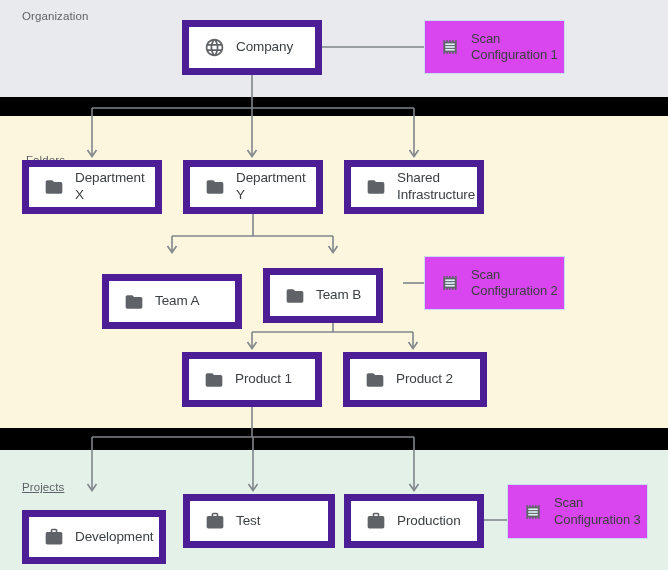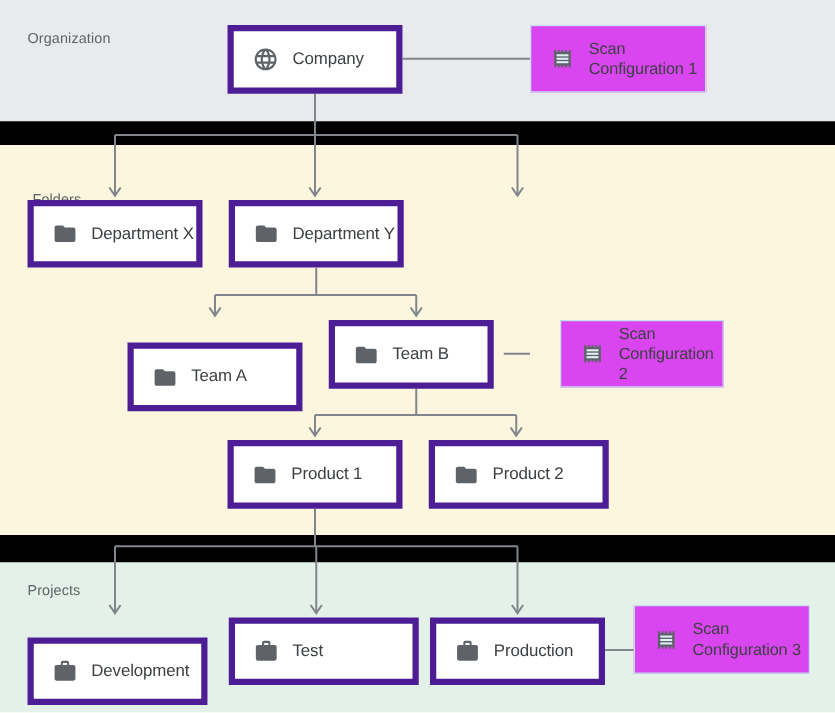--- a/index.html
+++ b/index.html
@@ -13,49 +13,49 @@
   .sec-org{top:0;height:97px;background:#e8eaed;}
   .band{position:absolute;left:0;width:668px;background:#000;}
   .band1{top:97px;height:19px;}
   .sec-folders{top:116px;height:312px;background:#fdf6df;}
   .band2{top:428px;height:22px;}
   .sec-projects{top:450px;height:120px;background:#e4f1e9;}
   .section-label{
     position:absolute;
     font-size:11.5px;color:#5f6368;letter-spacing:.1px;
   }
-  .lbl-org{left:22px;top:25px;}
+  .lbl-org{left:22px;top:10px;}
   .lbl-folders{left:26px;top:129px;margin-top:25px;}
-  .lbl-projects{left:22px;top:467px;}
+  .lbl-projects{left:22px;top:481px;text-decoration:underline;}
   svg.connectors{position:absolute;left:0;top:0;pointer-events:none;}
   .edge{stroke:#80868b;stroke-width:1.6;fill:none;}
   .node{
     position:absolute;
     display:flex;align-items:center;
-    background:#fff;border:5px solid #4c1d95;
+    background:#fff;border:7px solid #4c1d95;
     box-sizing:border-box;
     padding-left:15px;gap:11px;
     font-size:13.5px;color:#3c4043;
     line-height:1.25;
   }
   .node .txt{max-width:100px;letter-spacing:-0.1px;}
   .node.scan{
     background:#d946ef;border:1px solid #c6dff0;
     font-size:13px;
   }
   .node .ic{flex:0 0 auto;display:flex;}
   
   .n-company{left:182px;top:20px;width:140px;height:55px;}
   .n-sc1{left:424px;top:20px;width:141px;height:54px;}
   .n-deptx{left:22px;top:160px;width:140px;height:54px;}
   .n-depty{left:183px;top:160px;width:140px;height:54px;}
   .n-shared{left:344px;top:160px;width:140px;height:54px;}
   .n-teama{left:102px;top:256px;width:140px;height:55px;margin-top:18px;}
-  .n-teamb{left:263px;top:256px;width:132px;height:55px;}
-  .n-sc2{left:424px;top:256px;width:131px;height:54px;margin-left:24px;}
+  .n-teamb{left:263px;top:268px;width:120px;height:55px;}
+  .n-sc2{left:424px;top:256px;width:141px;height:54px;}
   .n-prod1{left:182px;top:352px;width:140px;height:55px;}
   .n-prod2{left:343px;top:352px;width:144px;height:55px;}
   .n-dev{left:22px;top:494px;width:144px;height:54px;margin-top:16px;}
   .n-test{left:183px;top:494px;width:152px;height:54px;}
   .n-production{left:344px;top:494px;width:140px;height:54px;}
   .n-sc3{left:507px;top:484px;width:141px;height:55px;}
 </style>
 </head>
 <body>
 
@@ -166,20 +166,28 @@
 
   <div class="node n-depty">
     <span class="ic">
       <svg width="20" height="20" viewBox="0 0 24 24" fill="#5f6368">
           <path d="M10 4H4c-1.1 0-2 .9-2 2v12c0 1.1.9 2 2 2h16c1.1 0 2-.9 2-2V8c0-1.1-.9-2-2-2h-8l-2-2z"></path>
         </svg>
     </span>
     <span class="txt">Department Y</span>
   </div>
 
+  <div class="node n-shared">
+    <span class="ic">
+      <svg width="20" height="20" viewBox="0 0 24 24" fill="#5f6368">
+          <path d="M10 4H4c-1.1 0-2 .9-2 2v12c0 1.1.9 2 2 2h16c1.1 0 2-.9 2-2V8c0-1.1-.9-2-2-2h-8l-2-2z"></path>
+        </svg>
+    </span>
+    <span class="txt">Shared Infrastructure</span>
+  </div>
 
   <div class="node n-teama">
     <span class="ic">
       <svg width="20" height="20" viewBox="0 0 24 24" fill="#5f6368">
           <path d="M10 4H4c-1.1 0-2 .9-2 2v12c0 1.1.9 2 2 2h16c1.1 0 2-.9 2-2V8c0-1.1-.9-2-2-2h-8l-2-2z"></path>
         </svg>
     </span>
     <span class="txt">Team A</span>
   </div>
 

